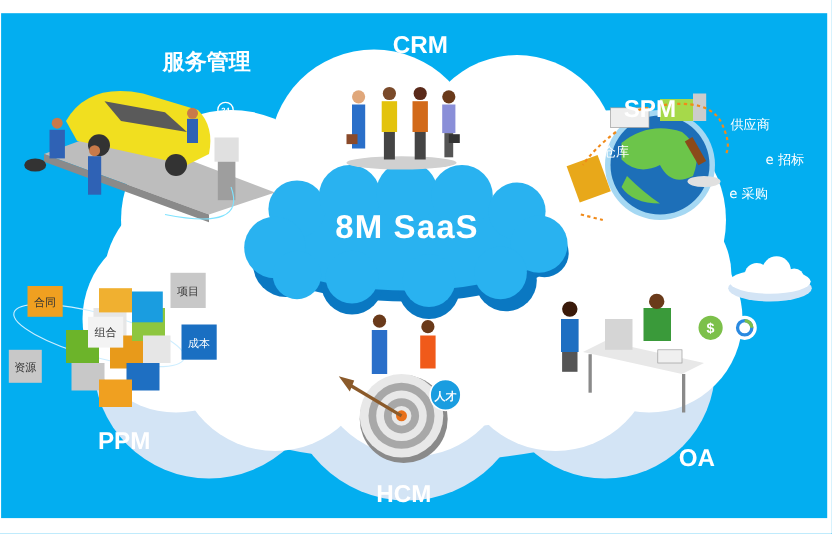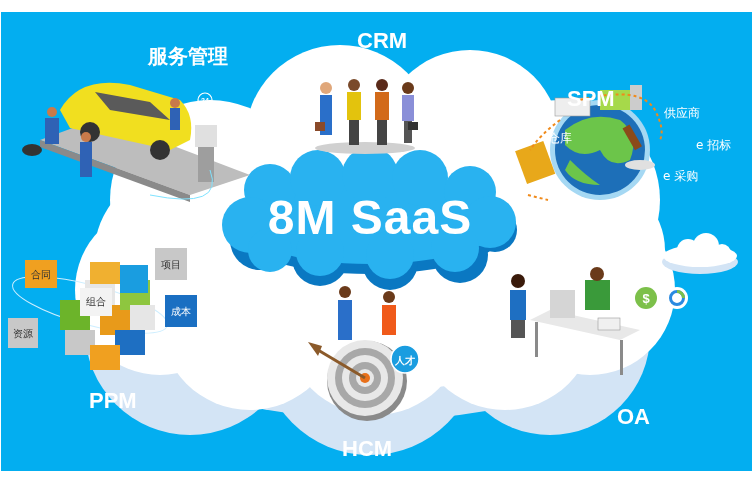--- a/index.html
+++ b/index.html
@@ -3,21 +3,21 @@
 <meta charset="utf-8">
 <style>
   html,body{margin:0;padding:0;background:#ffffff;}
   body{width:756px;height:485px;position:relative;overflow:hidden;font-family:"Liberation Sans","DejaVu Sans",sans-serif;}
   .bg{position:absolute;left:1px;top:12px;width:751px;height:459px;background:#03aef0;}
   .label{position:absolute;color:#fff;font-weight:bold;white-space:nowrap;}
   .big{font-size:22px;}
   .cn-title{font-size:20px;font-family:"DejaVu Sans",sans-serif;}
   .small{font-size:12px;font-family:"DejaVu Sans",sans-serif;font-weight:normal;}
   svg{position:absolute;left:0;top:0;}
-  .saas{position:absolute;left:250px;top:190px;width:240px;text-align:center;color:#fff;font-size:48px;font-weight:bold;letter-spacing:1px;}
+  .saas{position:absolute;left:250px;top:190px;width:240px;text-align:center;color:#fff;font-size:30px;font-weight:bold;letter-spacing:1px;}
 </style>
 </head>
 <body>
 
 <div class="bg"></div>
 
 <svg width="756" height="485">
 
   <g fill="#d3e4f5">
     <ellipse cx="380" cy="300" rx="280" ry="120"></ellipse>

